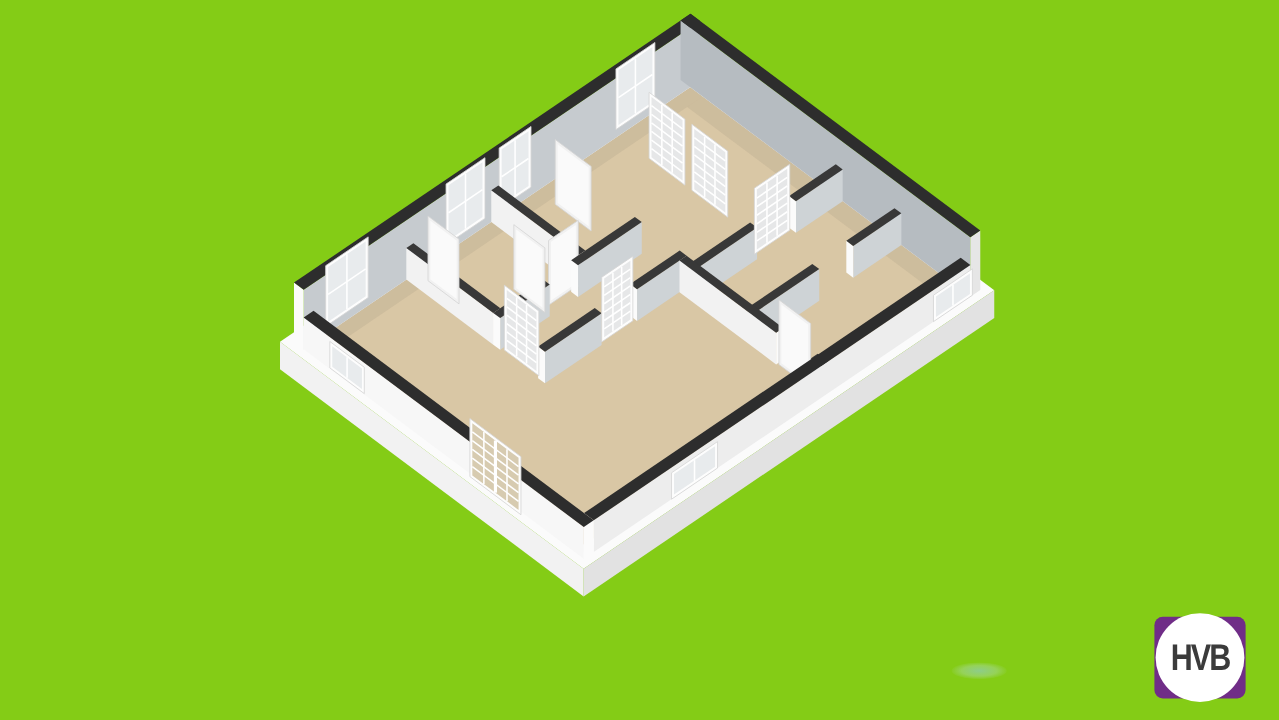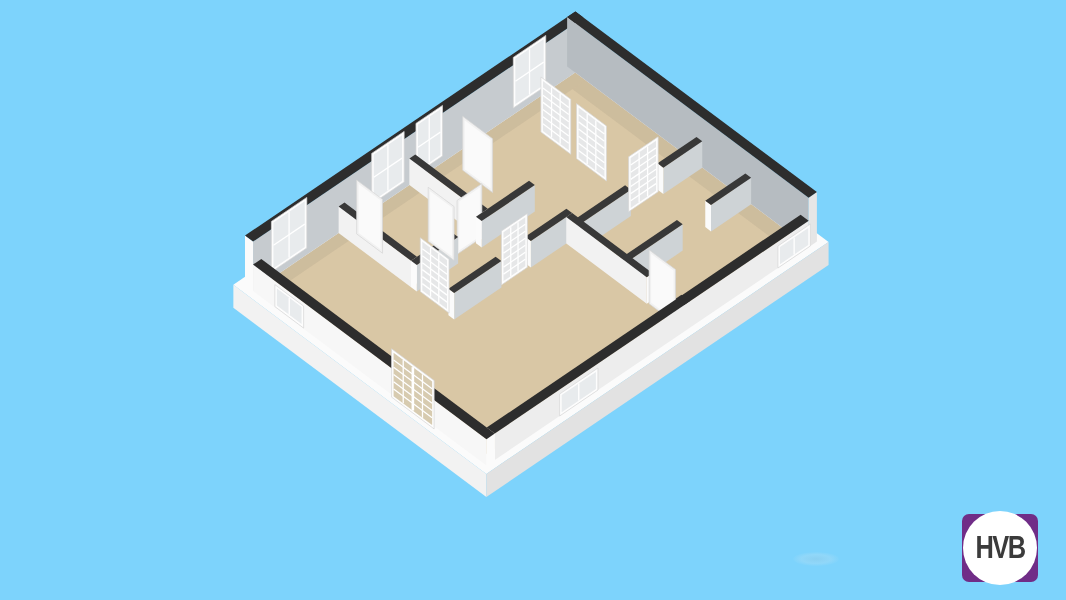--- a/index.html
+++ b/index.html
@@ -1,16 +1,16 @@
 <!DOCTYPE html>
 <html><head>
 <meta charset="utf-8">
 <style>
   html,body{margin:0;padding:0;background:#ffffff;}
-  .stage{position:relative;width:1066px;height:600px;background:#7dd3fc;overflow:hidden;
+  .stage{position:relative;width:1066px;height:600px;background:#84cc16;overflow:hidden;
          font-family:"Liberation Sans",sans-serif;}
   #plan{position:absolute;left:0;top:0;}
   .smudge{position:absolute;left:793px;top:552px;width:46px;height:14px;border-radius:50%;
           background:radial-gradient(ellipse at center, rgba(150,205,232,.55) 0%, rgba(190,225,242,.30) 45%, rgba(255,255,255,0) 75%);}
   .logo{position:absolute;left:962px;top:514px;width:76px;height:68px;}
   .logo-square{position:absolute;left:0;top:0;right:0;bottom:0;border-radius:7px;}
   .logo-circle{position:absolute;left:50%;top:50%;width:74px;height:74px;border-radius:50%;
                transform:translate(-50%,-50%);background:#ffffff;}
   .logo-text{position:absolute;left:0;top:0;width:100%;height:100%;display:flex;align-items:center;justify-content:center;
              font-weight:bold;font-size:31px;letter-spacing:-2px;transform:scaleX(0.82);}

